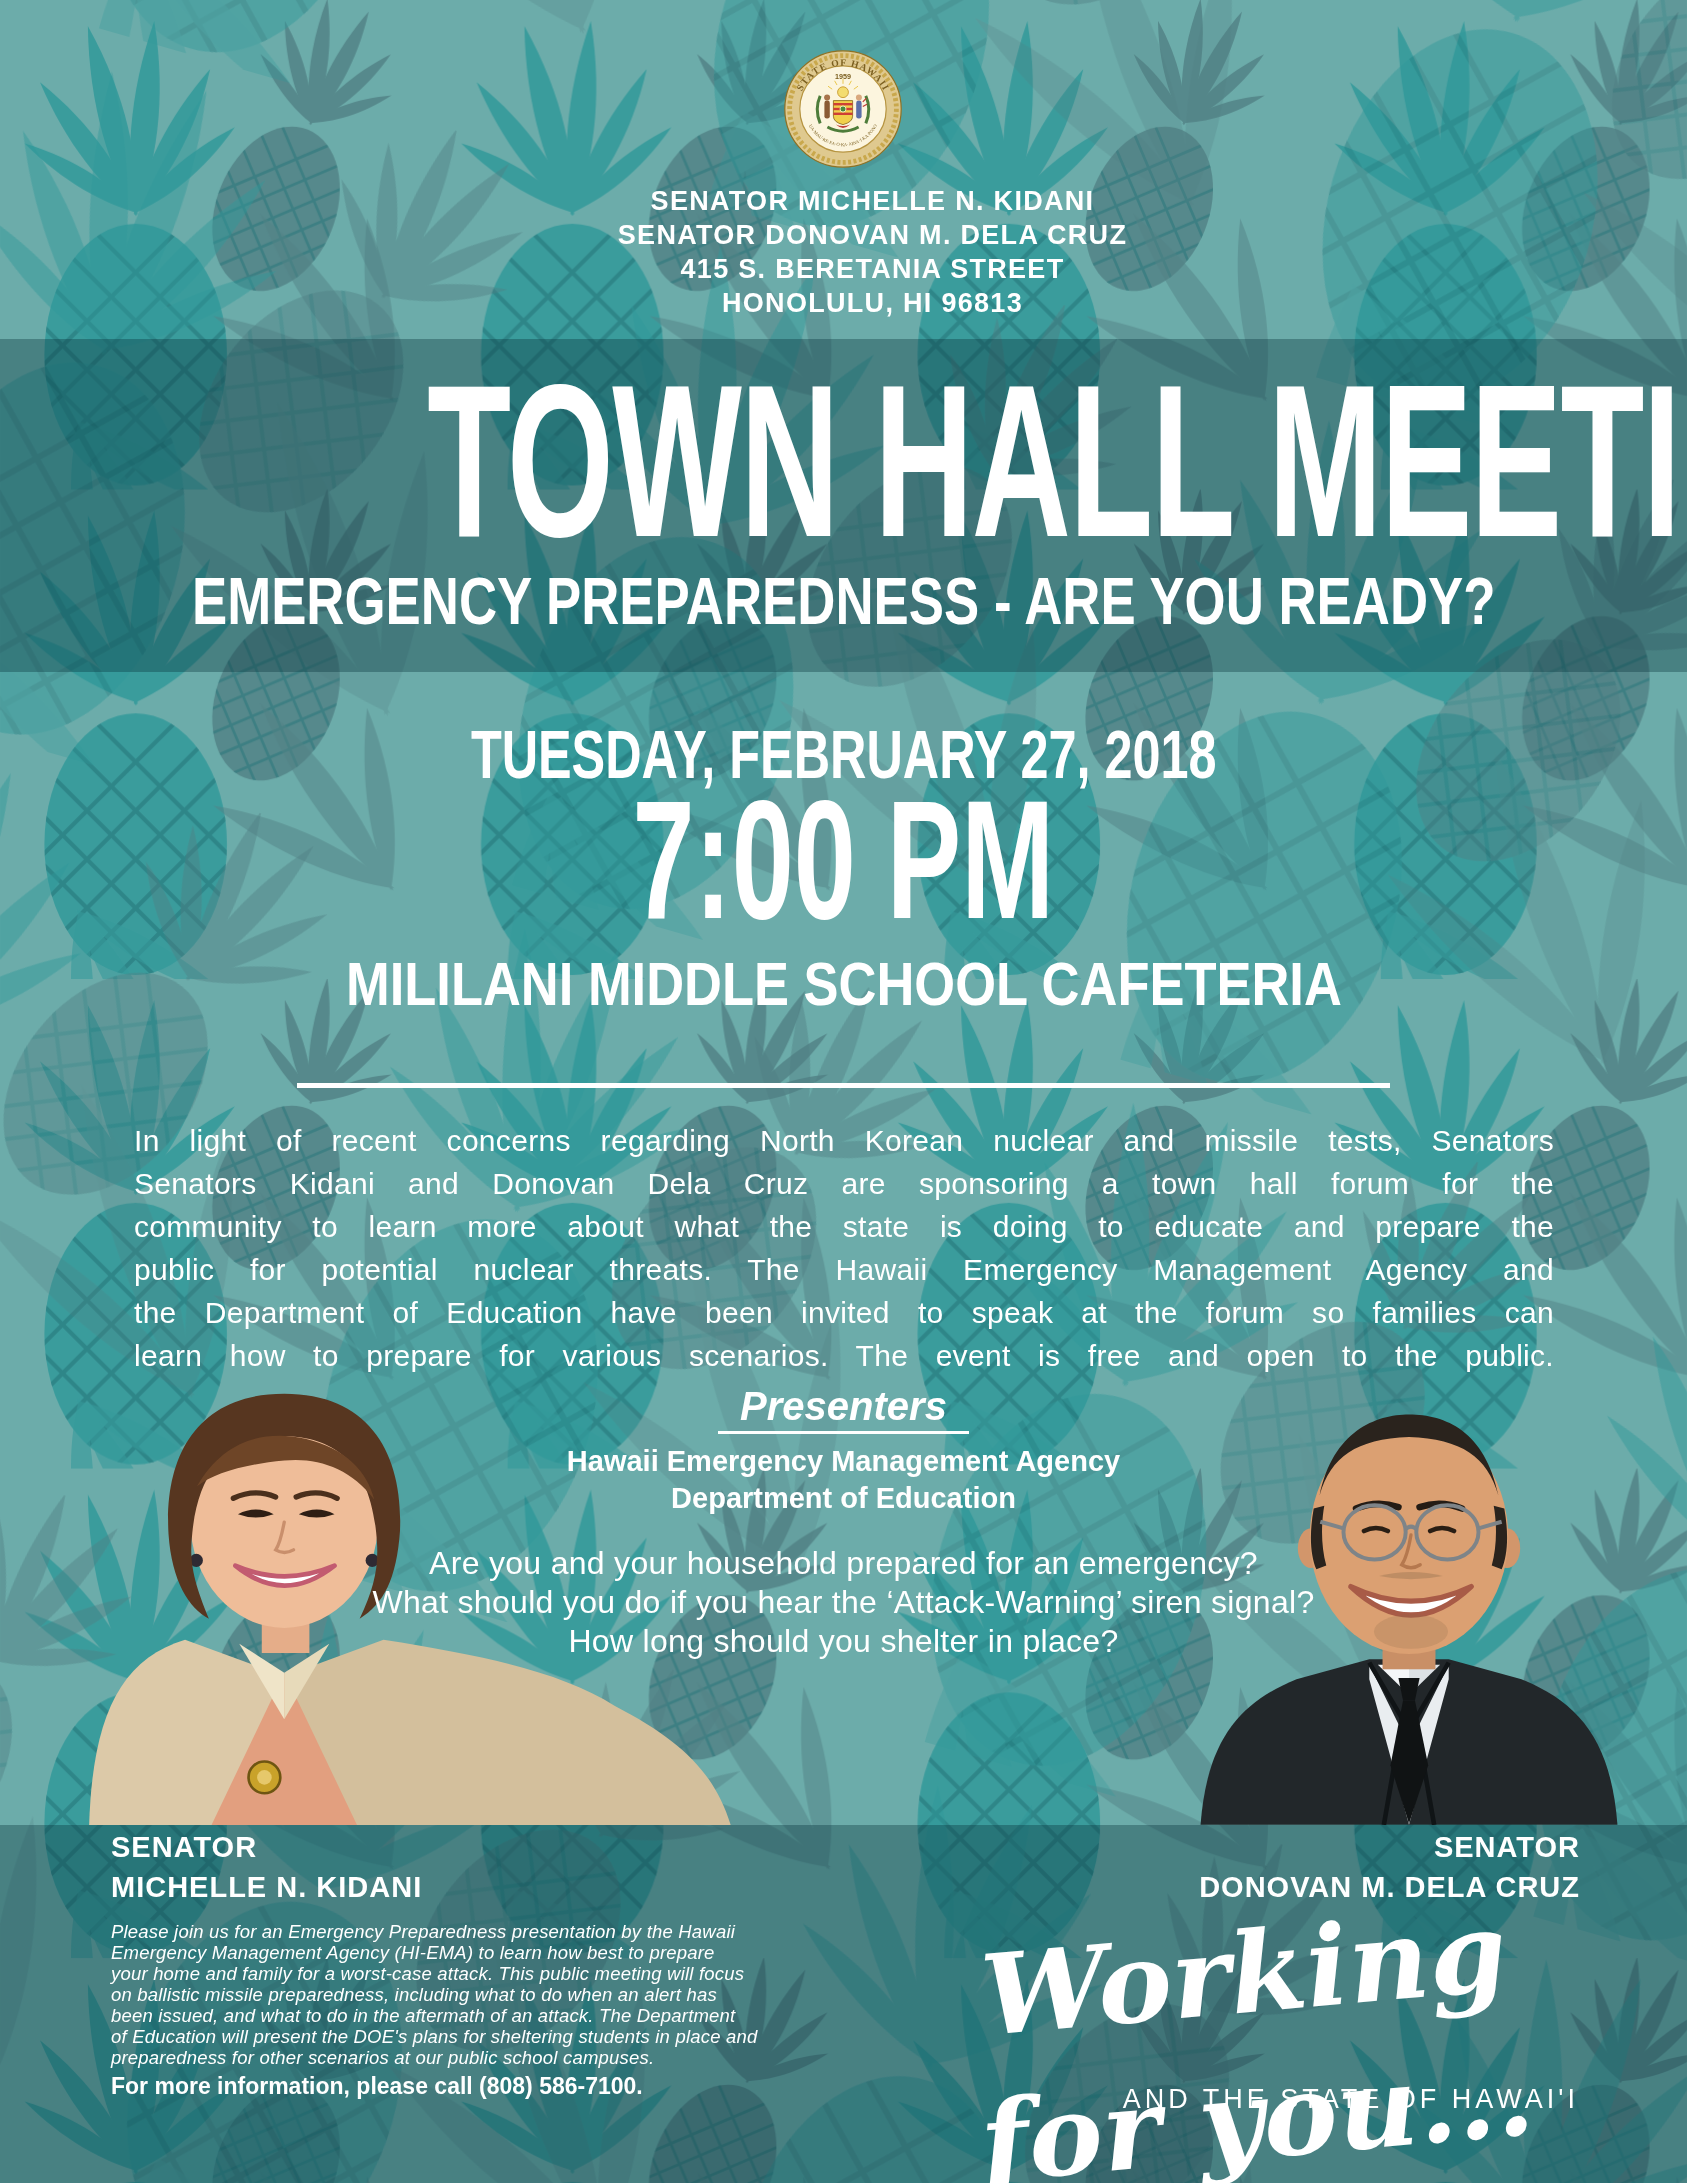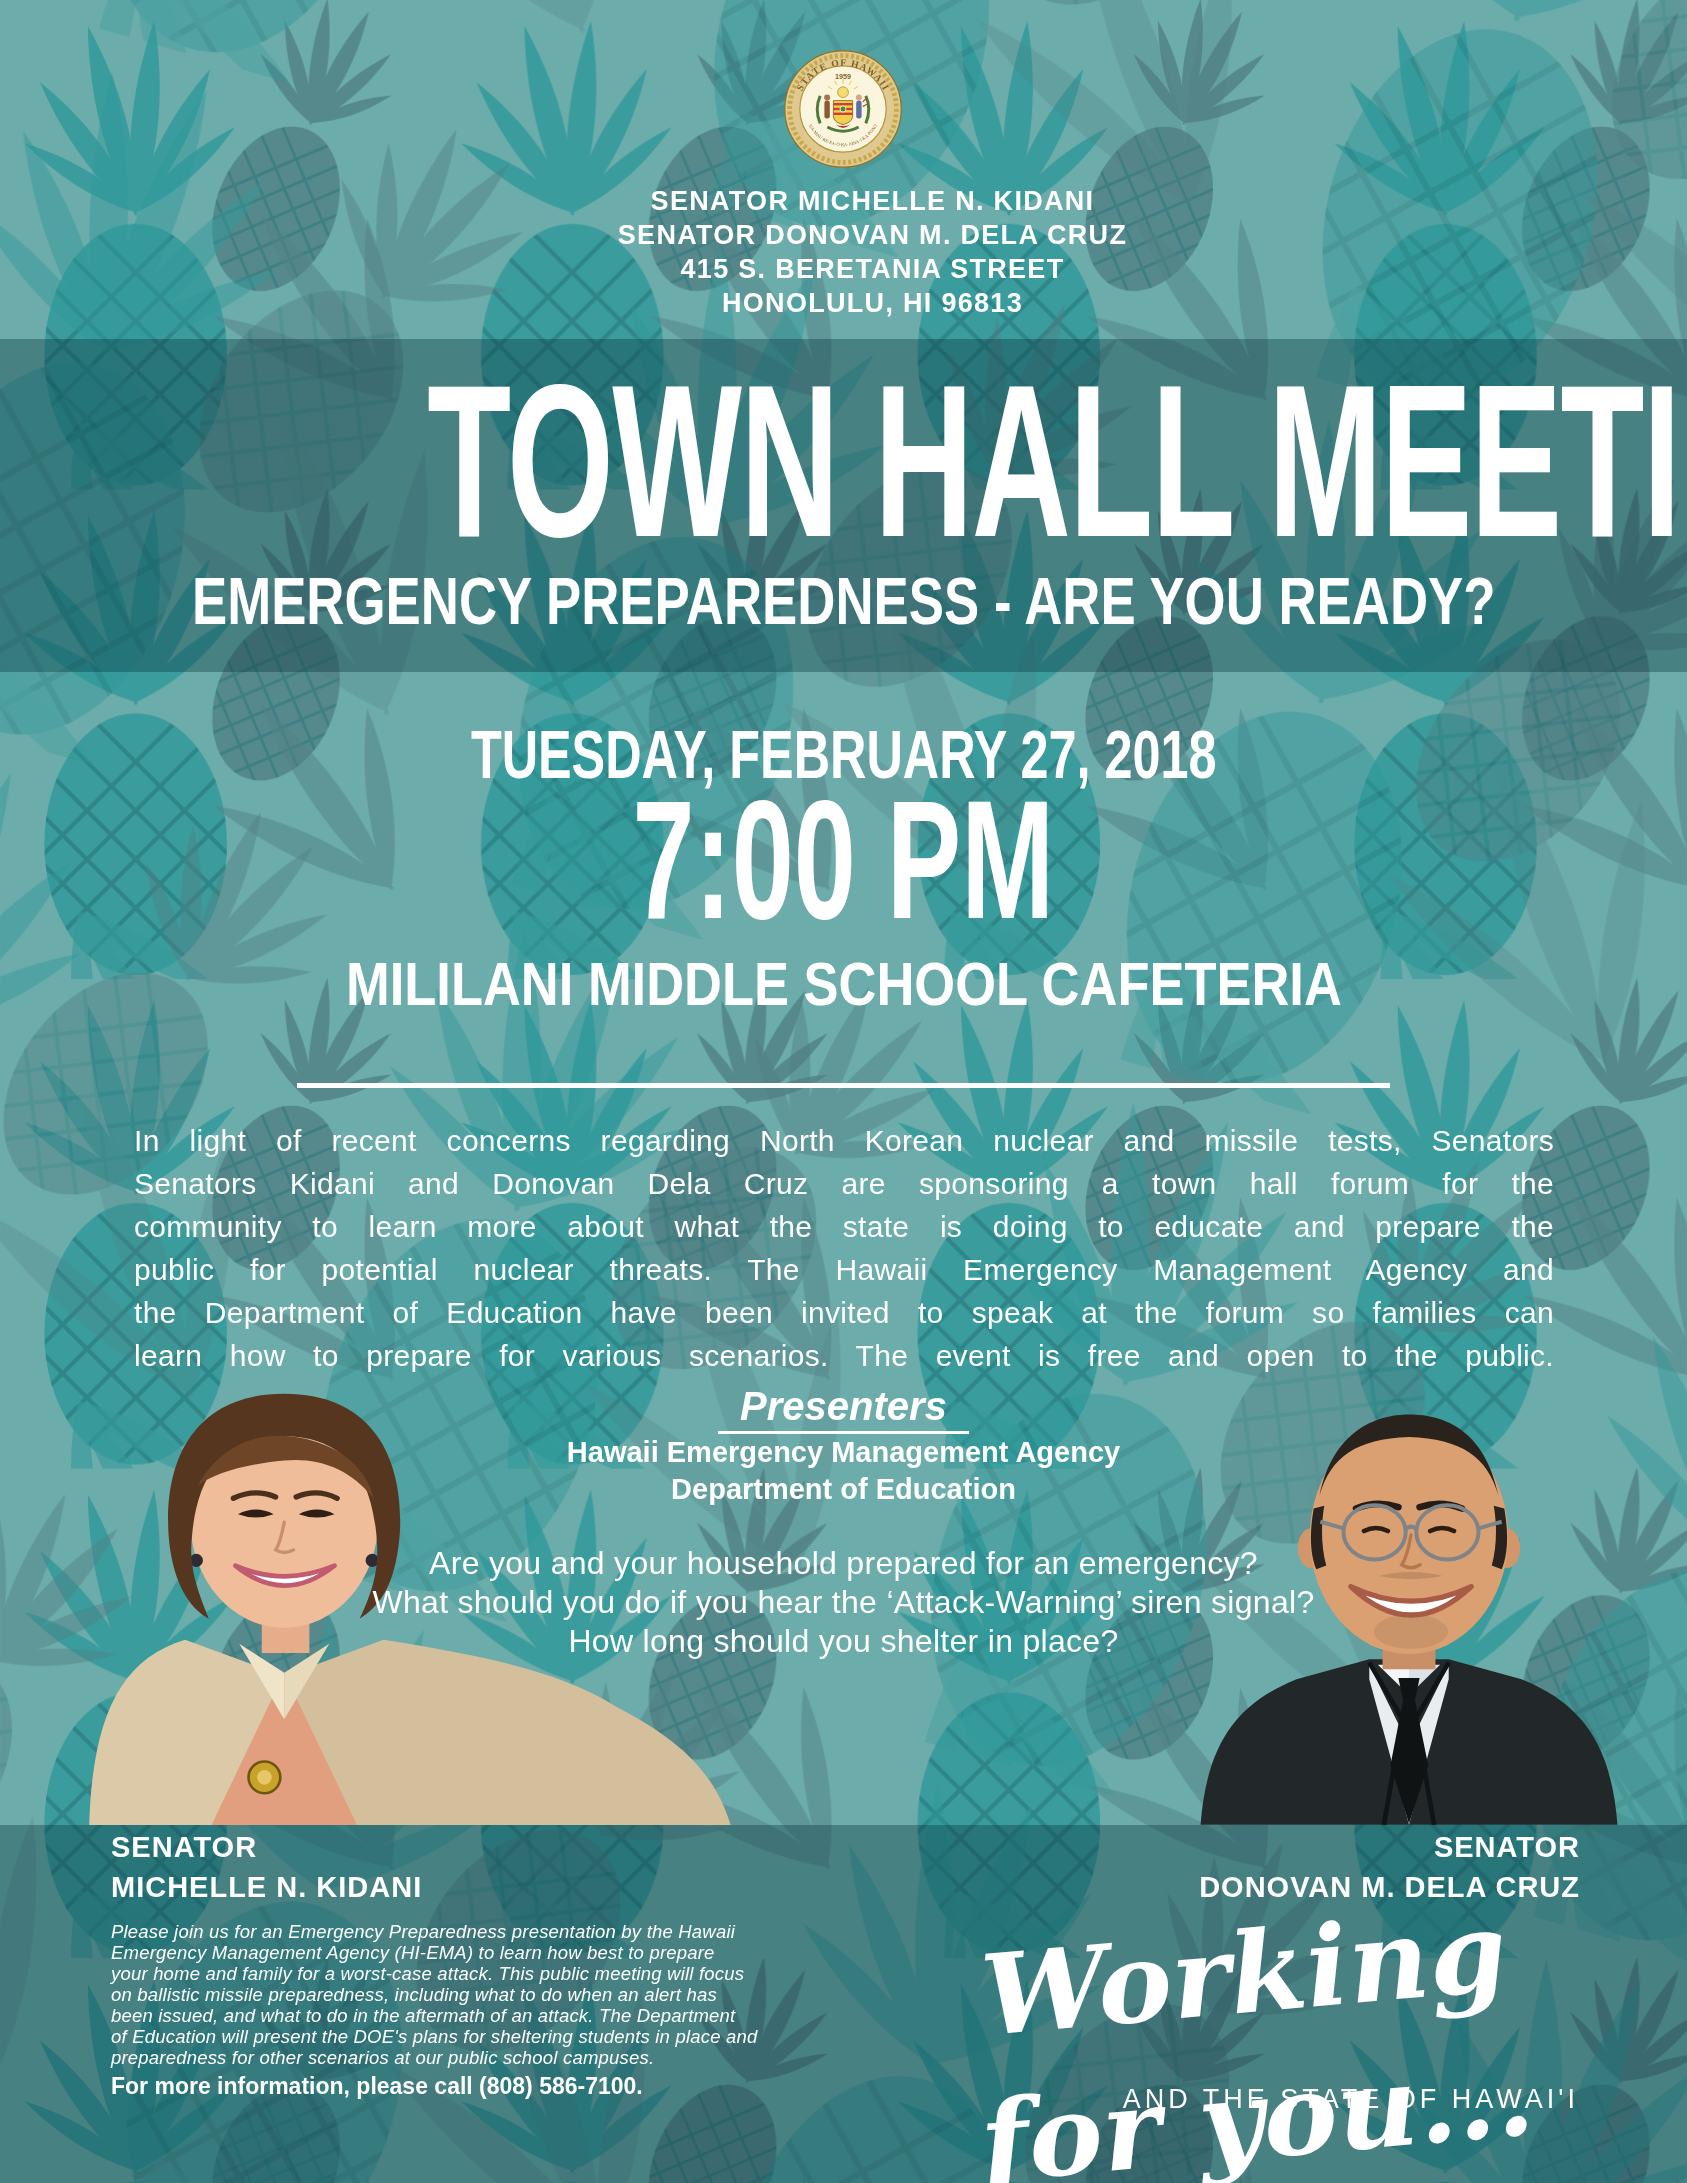--- a/index.html
+++ b/index.html
@@ -29,21 +29,21 @@
   #time-line .cond{font-size:169px;transform:scaleX(0.66);}
   #loc-line{top:945px;line-height:78px;}
   #loc-line .cond{font-size:61px;transform:scaleX(0.86);}
   #divider{position:absolute;left:297px;top:1083px;width:1093px;height:5.3px;background:#FFFFFF;}
   #intro{position:absolute;left:134px;top:1119px;width:1420px;}
   #intro .pline{font-size:30px;line-height:43px;text-align:justify;text-align-last:justify;word-spacing:4px;letter-spacing:0.3px;}
   #presenters{top:1389px;}
   #presenters-heading{font-style:italic;font-weight:bold;font-size:40px;line-height:34px;}
   #presenters-heading span{display:inline-block;border-bottom:3.3px solid #fff;padding:0 22.5px 8px 22.5px;}
   .presenter-name{font-weight:bold;font-size:29px;line-height:37px;}
-  #presenter-names{margin-top:0;}
+  #presenter-names{margin-top:9px;}
   #questions{top:1544px;}
   .question{font-size:32px;line-height:39px;letter-spacing:0.3px;}
   .senator-label{position:absolute;top:1827px;font-weight:bold;font-size:29px;line-height:40px;letter-spacing:1px;z-index:4;}
   #label-left{left:111px;text-align:left;}
   #label-right{right:107px;text-align:right;}
   #footer-para{position:absolute;left:111px;top:1921px;width:754px;z-index:4;}
   #footer-para .fline{font-style:italic;font-size:18.5px;line-height:21px;letter-spacing:0.2px;}
   #info-line{position:absolute;left:111px;top:2073px;font-weight:bold;font-size:23px;z-index:4;}
   #slogan{position:absolute;left:880px;top:1900px;width:741px;text-align:center;z-index:4;
     font-family:"DejaVu Serif",serif;font-style:italic;font-weight:bold;font-size:111px;line-height:146px;

